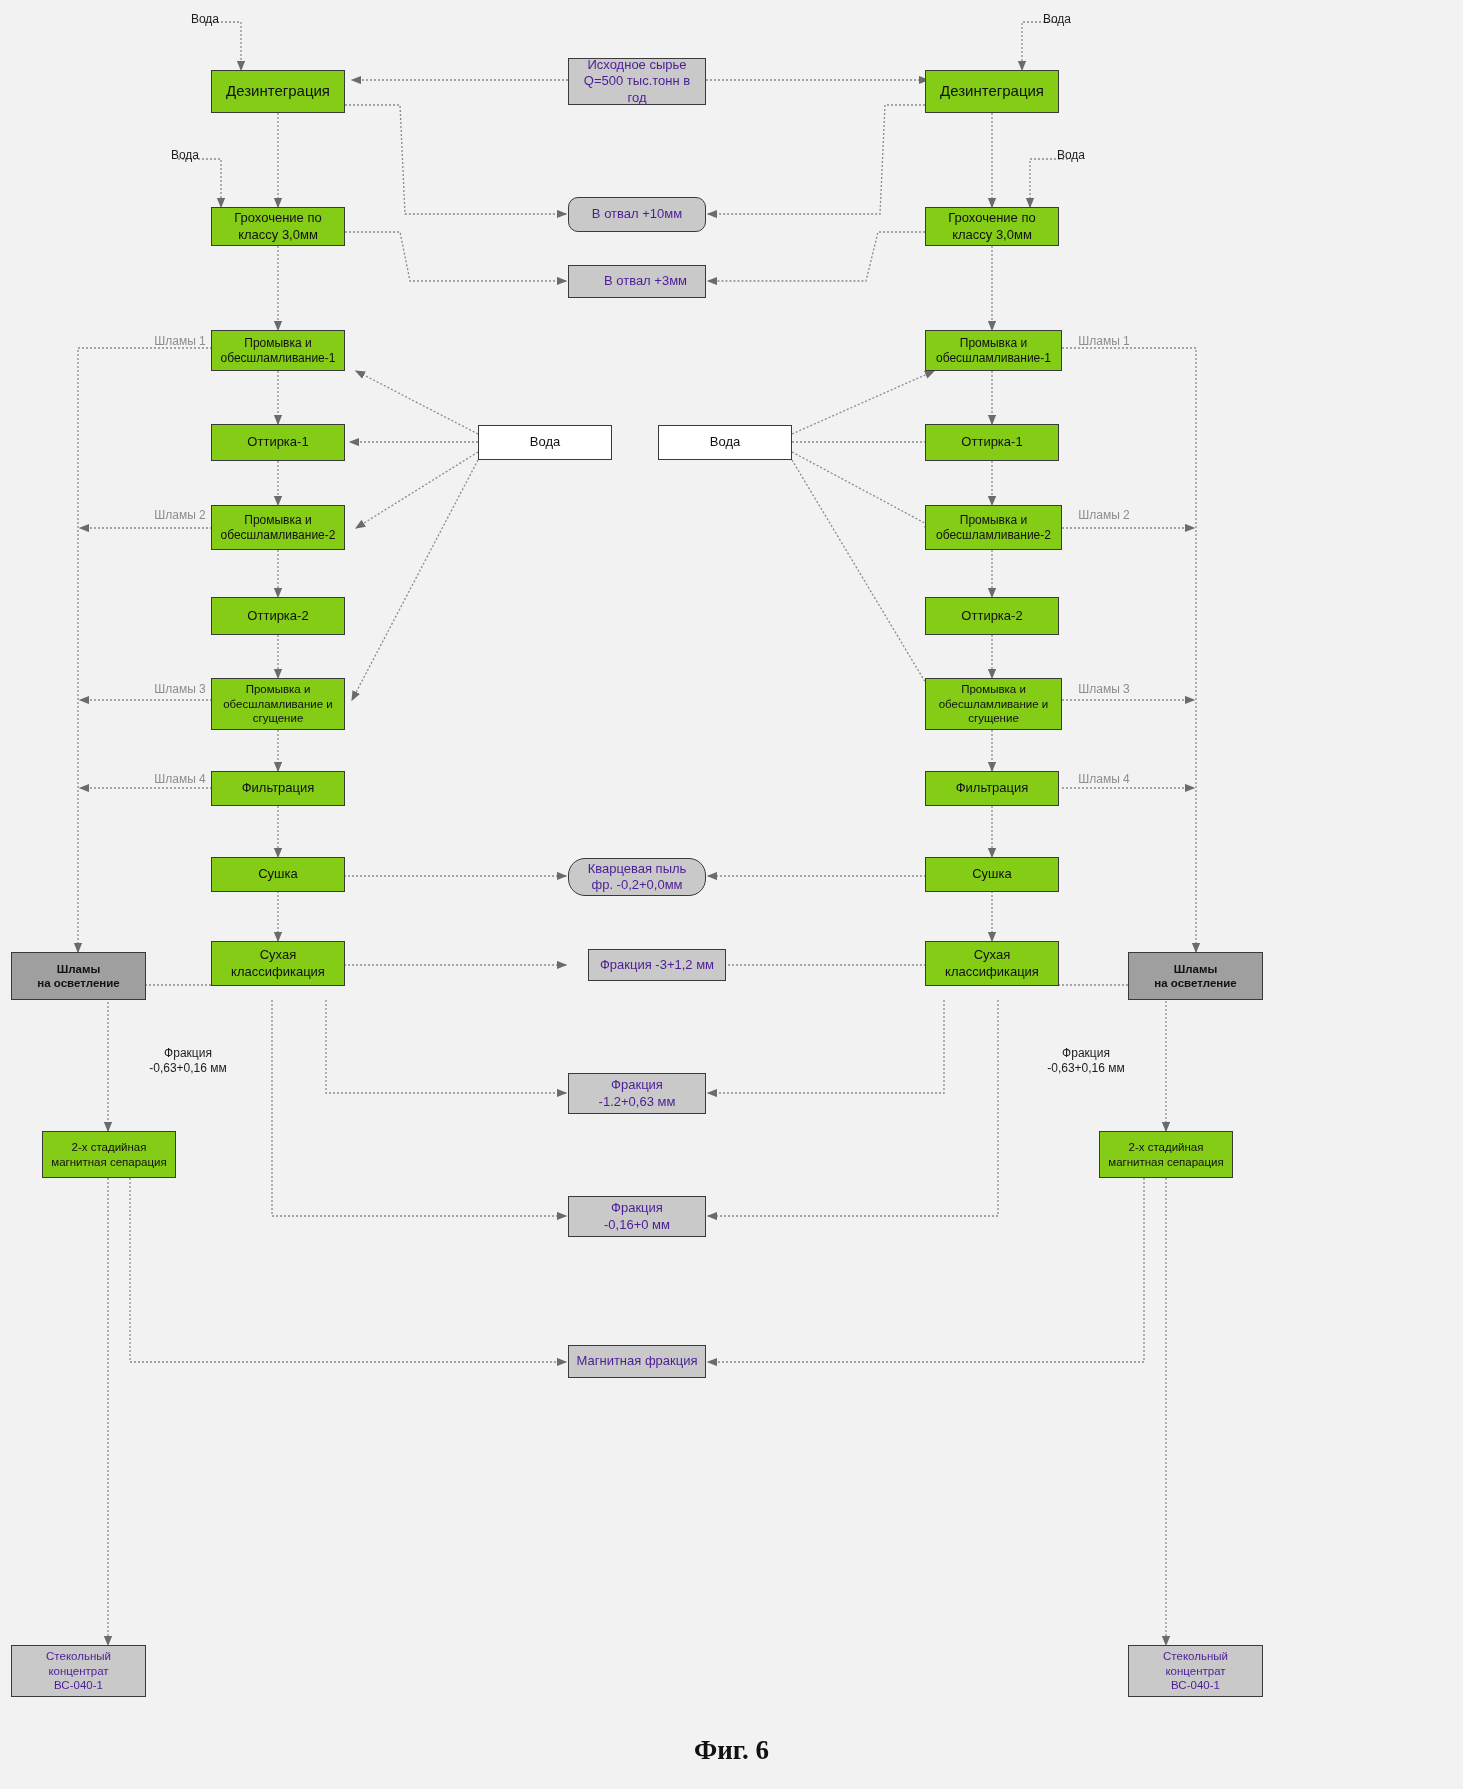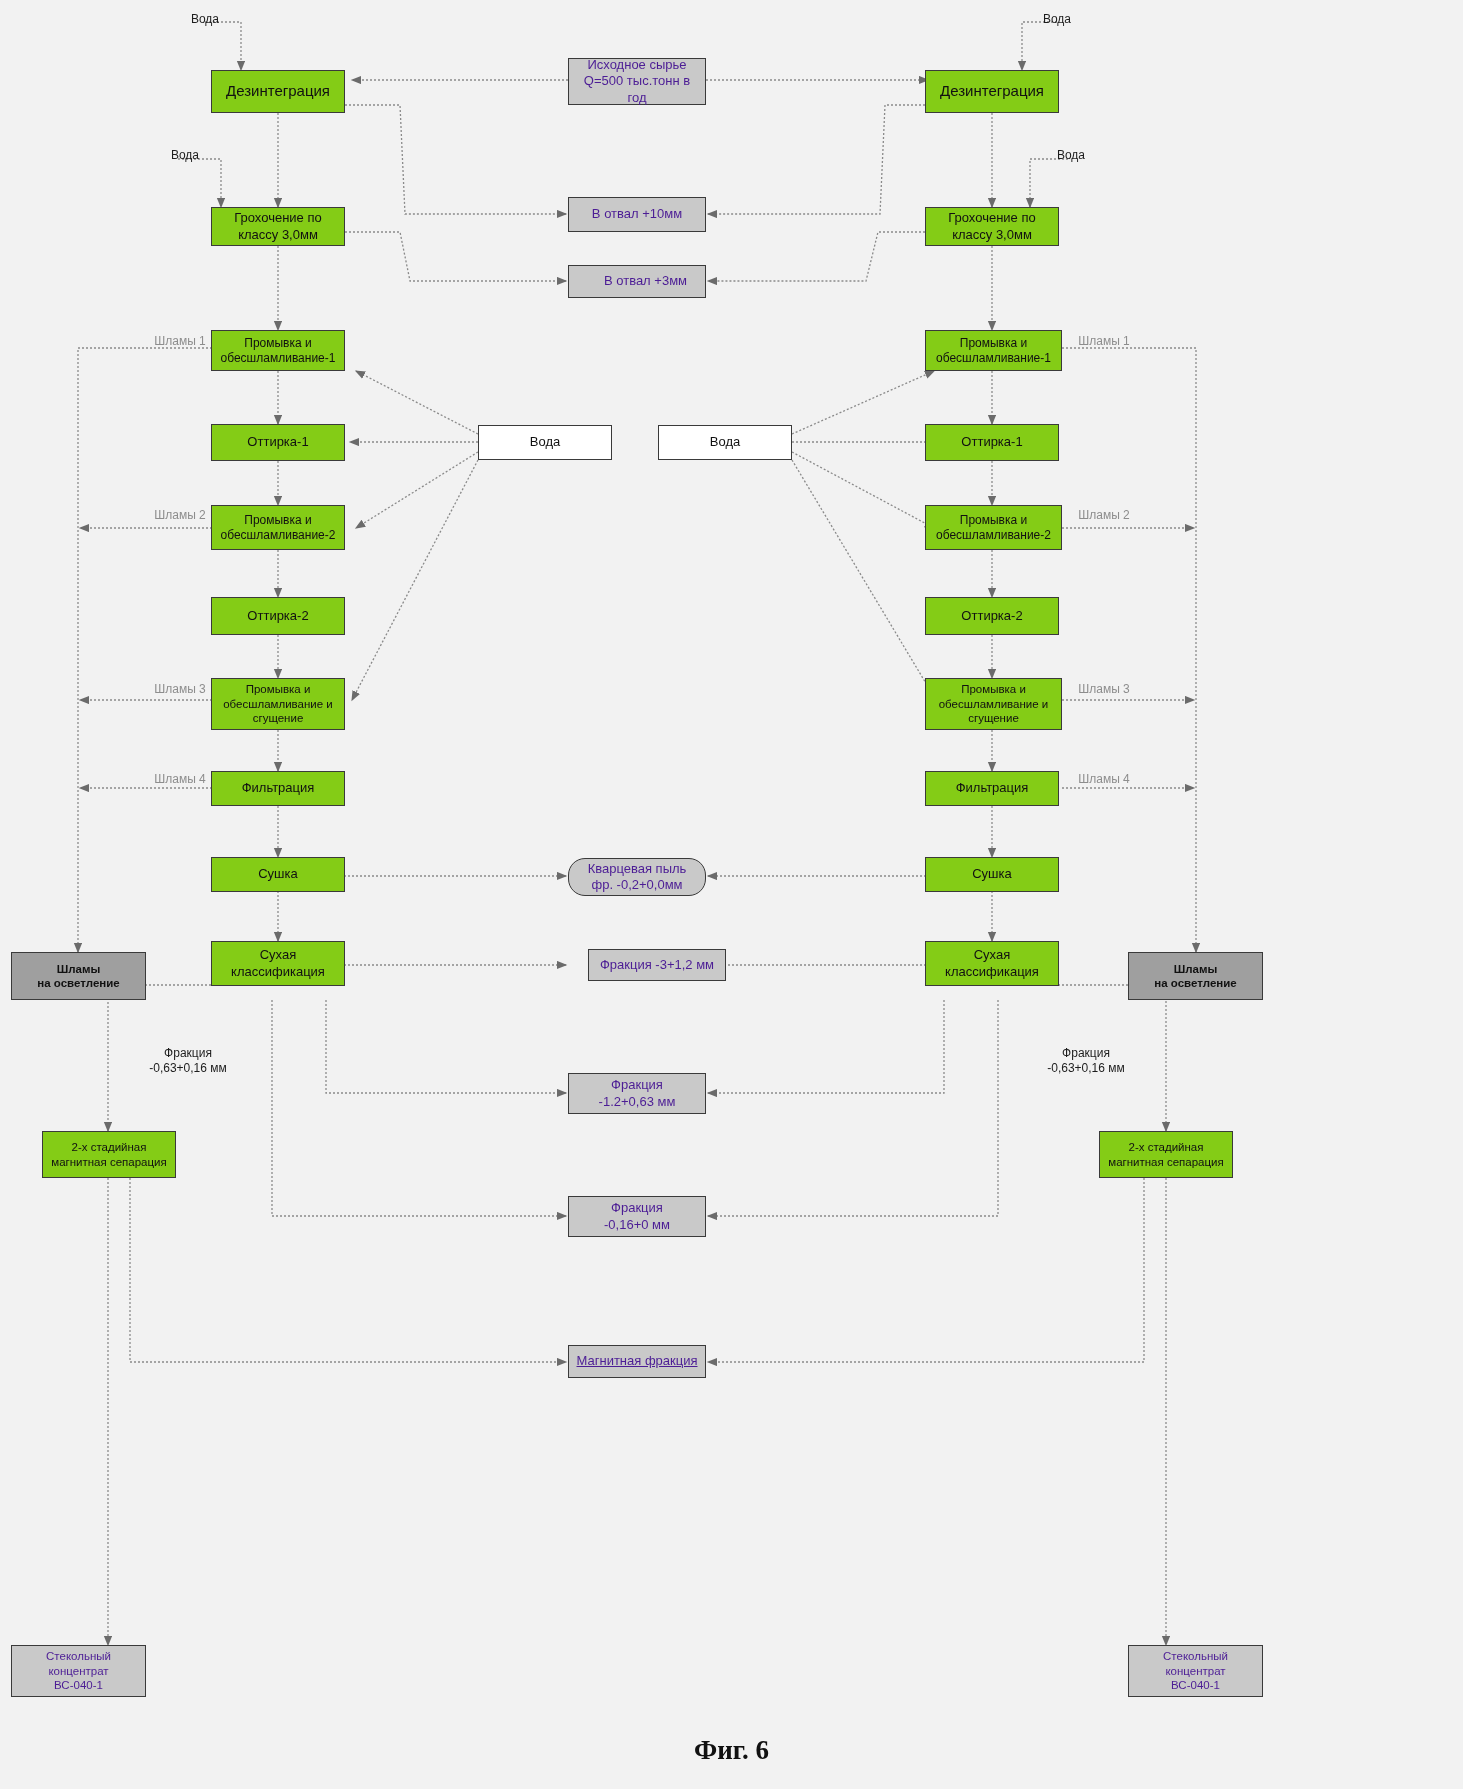--- a/index.html
+++ b/index.html
@@ -172,40 +172,40 @@
       <path d="M130,1178 L130,1362 L566,1362"></path>
       <path d="M1144,1178 L1144,1362 L708,1362"></path>
     </g>
   </svg>
 
   <div class="node product" style="left:568px; top:58px; width:138px; height:47px; flex-direction:column;">
     <span>Исходное сырье</span>
     <span class="tiny">Q=500 тыс.тонн в год</span>
   </div>
 
-  <div class="node product" style="left:568px; top:197px; width:138px; height:35px;">
+  <div class="node product" style="left:568px; top:197px; width:138px; height:35px;border-radius:10px;">
     <span>В отвал +10мм</span>
   </div>
 
   <div class="node product" style="left:568px; top:265px; width:138px; height:33px;padding-left:21px;">
     <span>В отвал +3мм</span>
   </div>
 
   <div class="node product" style="left:568px; top:858px; width:138px; height:38px; white-space:pre-line;border-radius:17px;">Кварцевая пыль
 фр. -0,2+0,0мм</div>
 
   <div class="node product" style="left:588px; top:949px; width:138px; height:32px;">Фракция -3+1,2 мм</div>
 
   <div class="node product" style="left:568px; top:1073px; width:138px; height:41px; white-space:pre-line;">Фракция
 -1.2+0,63 мм</div>
 
   <div class="node product" style="left:568px; top:1196px; width:138px; height:41px; white-space:pre-line;">Фракция
 -0,16+0 мм</div>
 
-  <div class="node product" style="left:568px; top:1345px; width:138px; height:33px;text-decoration:underline;">Магнитная фракция</div>
+  <div class="node product" style="left:568px; top:1345px; width:138px; height:33px;">Магнитная фракция</div>
 
   <div class="freetext" style="left:172px; top:12px; width:66px;">Вода</div>
 
   <div class="node process" style="left:211px; top:70px; width:134px; height:43px; font-size:15px;">Дезинтеграция</div>
 
   <div class="freetext" style="left:152px; top:148px; width:66px;">Вода</div>
 
   <div class="node process" style="left:211px; top:207px; width:134px; height:39px; white-space:pre-line;">Грохочение по
 классу 3,0мм</div>
 

